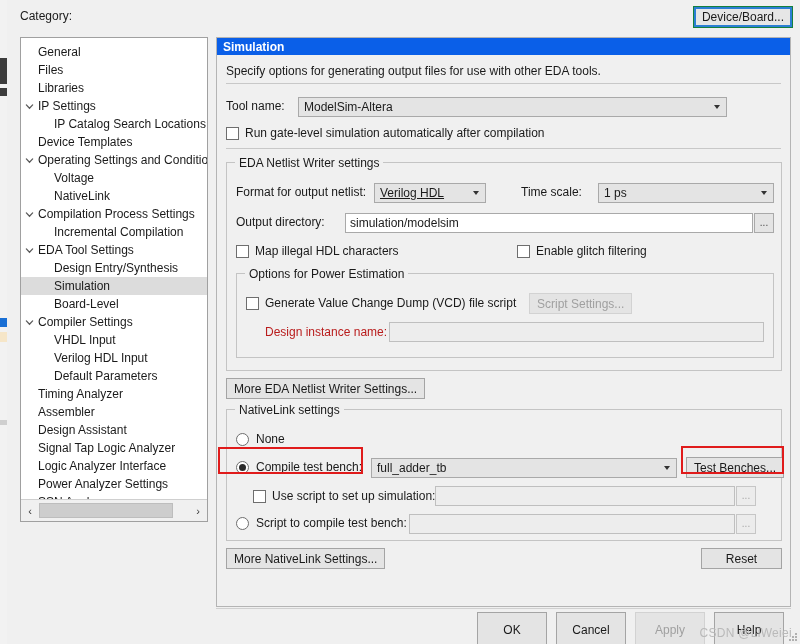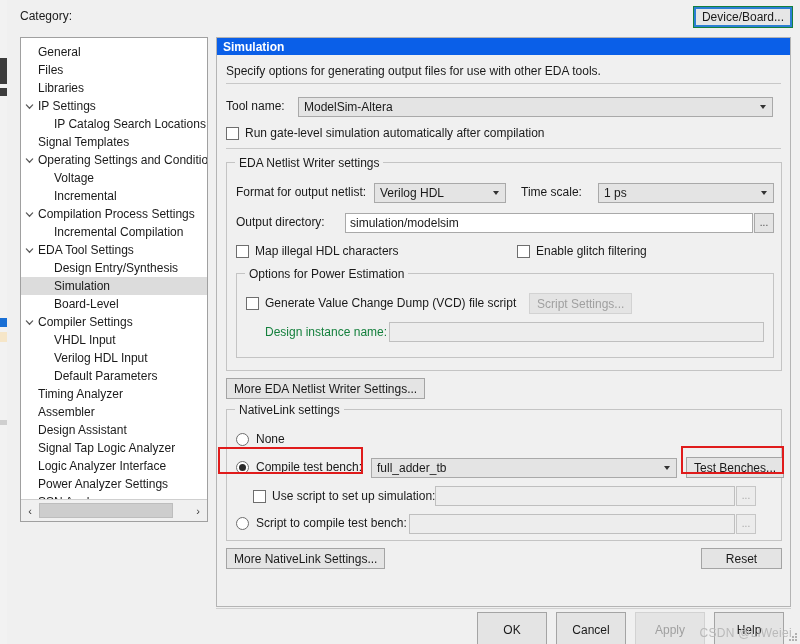--- a/index.html
+++ b/index.html
@@ -69,21 +69,21 @@
   }
   .panel-title{
     height:17px;background:#0a5fe8;color:#fff;font-size:12px;font-weight:bold;
     display:flex;align-items:center;padding-left:6px;box-sizing:border-box;
   }
   .panel-desc{position:absolute;left:9px;top:26px;font-size:12px;color:#1a1a1a;}
   .hr{position:absolute;left:9px;right:9px;height:1px;background:#c8c8c8;}
 
   .row{position:absolute;display:flex;align-items:center;}
   .lbl{font-size:12px;color:#1a1a1a;white-space:nowrap;}
-  .lbl.dis{color:#15803d;}
+  .lbl.dis{color:#b91c1c;}
 
   .combo{
     height:20px;background:#e4e4e4;border:1px solid #a9a9a9;box-sizing:border-box;
     display:flex;align-items:center;padding-left:5px;font-size:12px;color:#1a1a1a;
     position:relative;cursor:default;
   }
   .combo .arrow{position:absolute;right:6px;top:50%;transform:translateY(-50%);
     width:0;height:0;border-left:3.5px solid transparent;border-right:3.5px solid transparent;border-top:4px solid #333;}
   .textbox{
     height:20px;background:#fff;border:1px solid #a9a9a9;box-sizing:border-box;
@@ -167,37 +167,37 @@
             </svg>
           </span>
           <span class="tlabel">IP Settings</span>
         </div>
         <div class="tree-row ind1">
           <span class="tw"></span>
           <span class="tlabel">IP Catalog Search Locations</span>
         </div>
         <div class="tree-row ind0">
           <span class="tw"></span>
-          <span class="tlabel">Signal Templates</span>
+          <span class="tlabel">Device Templates</span>
         </div>
         <div class="tree-row ind0">
           <span class="tw">
             <svg width="9" height="9" viewBox="0 0 10 10">
               <path d="M1.5 3.2 L5 7 L8.5 3.2" fill="none" stroke="#5a5a5a" stroke-width="1.4" stroke-linecap="round"></path>
             </svg>
           </span>
           <span class="tlabel">Operating Settings and Conditions</span>
         </div>
         <div class="tree-row ind1">
           <span class="tw"></span>
           <span class="tlabel">Voltage</span>
         </div>
         <div class="tree-row ind1">
           <span class="tw"></span>
-          <span class="tlabel">Incremental</span>
+          <span class="tlabel">NativeLink</span>
         </div>
         <div class="tree-row ind0">
           <span class="tw">
             <svg width="9" height="9" viewBox="0 0 10 10">
               <path d="M1.5 3.2 L5 7 L8.5 3.2" fill="none" stroke="#5a5a5a" stroke-width="1.4" stroke-linecap="round"></path>
             </svg>
           </span>
           <span class="tlabel">Compilation Process Settings</span>
         </div>
         <div class="tree-row ind1">
@@ -284,38 +284,38 @@
 
   <div class="right-panel">
 
     <div class="panel-title">Simulation</div>
     <div class="panel-desc">Specify options for generating output files for use with other EDA tools.</div>
     <div class="hr" style="top:45px"></div>
 
     <div class="row" style="left:9px;top:61px;">
       <div class="lbl">Tool name:</div>
     </div>
-    <div class="combo" style="position:absolute;left:81px;top:59px;width:475px;">
+    <div class="combo" style="position:absolute;left:81px;top:59px;width:429px;">
       <span>ModelSim-Altera</span>
       <span class="arrow"></span>
     </div>
 
     <div class="row" style="left:9px;top:88px;">
       <span class="cb"></span>
       <span class="lbl" style="margin-left:6px;">Run gate-level simulation automatically after compilation</span>
     </div>
     <div class="hr" style="top:110px"></div>
 
     <div class="group" style="left:9px;top:124px;width:556px;height:209px;">
       <div class="gtitle">EDA Netlist Writer settings</div>
 
       <div class="row" style="left:9px;top:22px;">
         <span class="lbl">Format for output netlist:</span>
       </div>
-      <div class="combo" style="position:absolute;left:147px;top:20px;width:132px;">
+      <div class="combo" style="position:absolute;left:147px;top:20px;width:112px;text-decoration:underline;">
         <span>Verilog HDL</span>
         <span class="arrow"></span>
       </div>
 
       <div class="row" style="left:294px;top:22px;">
         <span class="lbl">Time scale:</span>
       </div>
       <div class="combo" style="position:absolute;left:371px;top:20px;width:176px;">
         <span>1 ps</span>
         <span class="arrow"></span>

